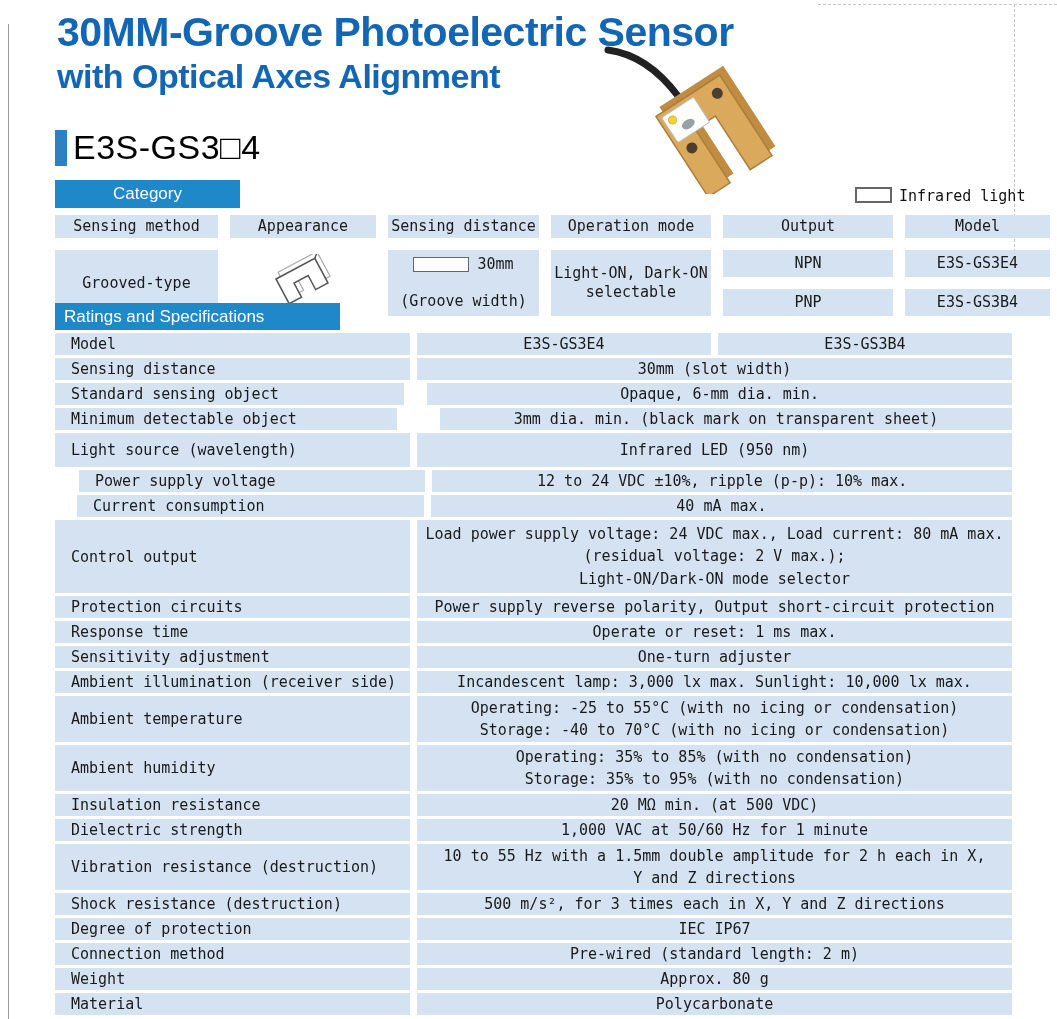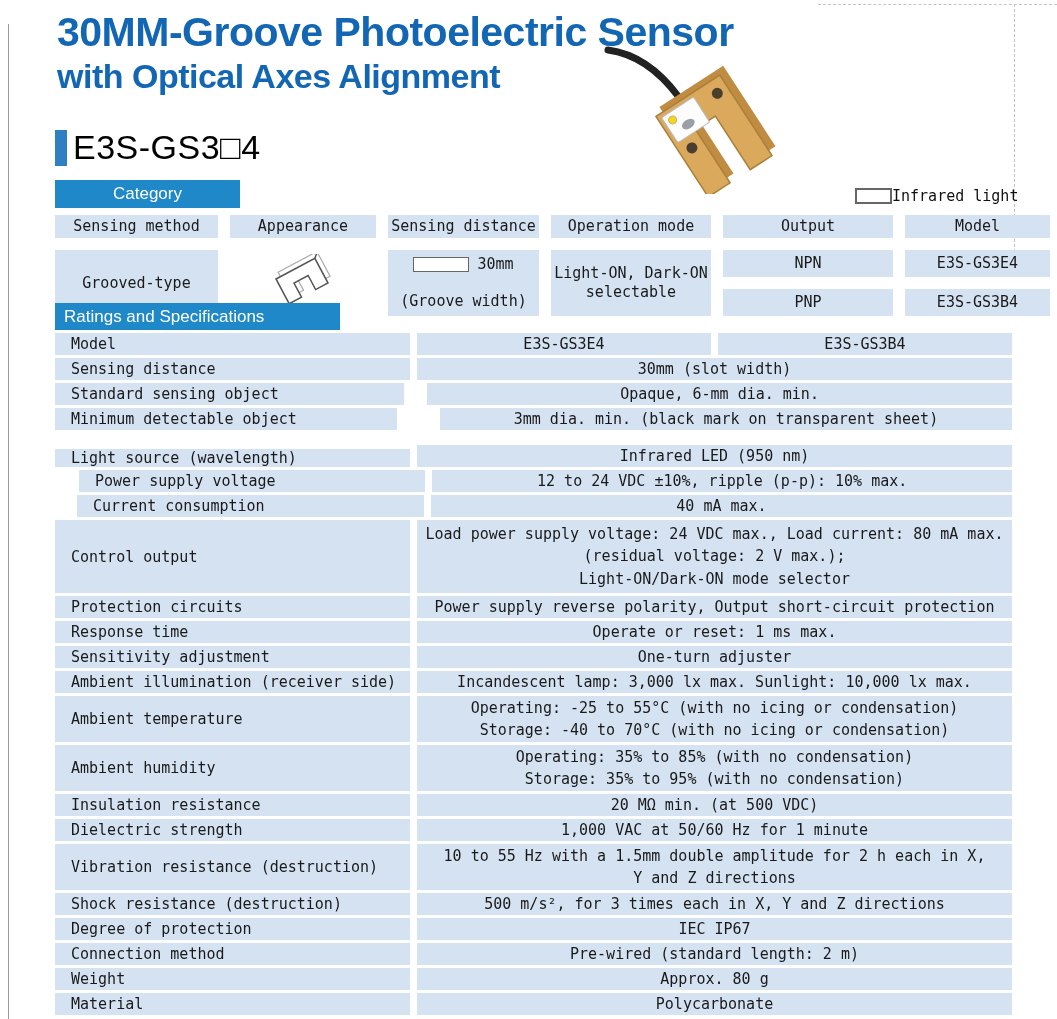--- a/index.html
+++ b/index.html
@@ -10,21 +10,21 @@
   .crop-v{position:absolute;left:1014px;top:4px;height:258px;border-left:1px dashed #c4c4c4;}
 
   .title{position:absolute;left:57px;top:8px;font-family:"Liberation Sans","DejaVu Sans",sans-serif;color:#1266b4;}
   .title .l1{font-size:41px;font-weight:bold;line-height:48px;letter-spacing:-0.5px;}
   .title .l2{font-size:34px;font-weight:bold;line-height:40px;letter-spacing:-0.5px;}
 
   .model-heading{position:absolute;left:55px;top:128px;display:flex;align-items:center;}
   .model-heading .bar{width:12px;height:36px;background:#2e80c2;margin-right:6px;}
   .model-heading .txt{font-family:"Liberation Sans","DejaVu Sans",sans-serif;font-size:34px;color:#000000;letter-spacing:0.5px;}
 
-  .legend{position:absolute;left:855px;top:187px;display:flex;align-items:center;}
+  .legend{position:absolute;left:855px;top:187px;display:flex;align-items:flex-start;gap:7px;}
   .legend .sym{width:33px;height:12px;background:#fff;border:2px solid #666;}
   .legend .lab{font-size:15px;color:#111;}
 
   .secbar{position:absolute;background:#1e88c9;color:#fff;
           font-family:"Liberation Sans","DejaVu Sans",sans-serif;font-size:17px;}
   .secbar.category{left:55px;top:180px;width:185px;height:28px;line-height:28px;text-align:center;}
   .secbar.ratings{left:55px;top:303px;width:285px;height:27px;line-height:27px;padding-left:9px;box-sizing:border-box;}
 
   
   .cat-table{position:absolute;left:55px;top:215px;display:grid;
@@ -141,21 +141,21 @@
           <div class="cell value">30mm (slot width)</div>
         </div>
         <div class="spec-row" style="height: 22px; gap: 16px;">
           <div class="cell label">Standard sensing object</div>
           <div class="cell value">Opaque, 6-mm dia. min.</div>
         </div>
         <div class="spec-row" style="height: 22px; gap: 36px;">
           <div class="cell label">Minimum detectable object</div>
           <div class="cell value">3mm dia. min. (black mark on transparent sheet)</div>
         </div>
-        <div class="spec-row" style="height: 34px; align-items: flex-end;">
+        <div class="spec-row" style="height: 34px;">
           <div class="cell label">Light source (wavelength)</div>
           <div class="cell value">Infrared LED (950 nm)</div>
         </div>
         <div class="spec-row" style="height: 22px; padding-left: 24px;">
           <div class="cell label">Power supply voltage</div>
           <div class="cell value">12 to 24 VDC ±10%, ripple (p-p): 10% max.</div>
         </div>
         <div class="spec-row" style="height: 22px; padding-left: 22px;">
           <div class="cell label">Current consumption</div>
           <div class="cell value">40 mA max.</div>

